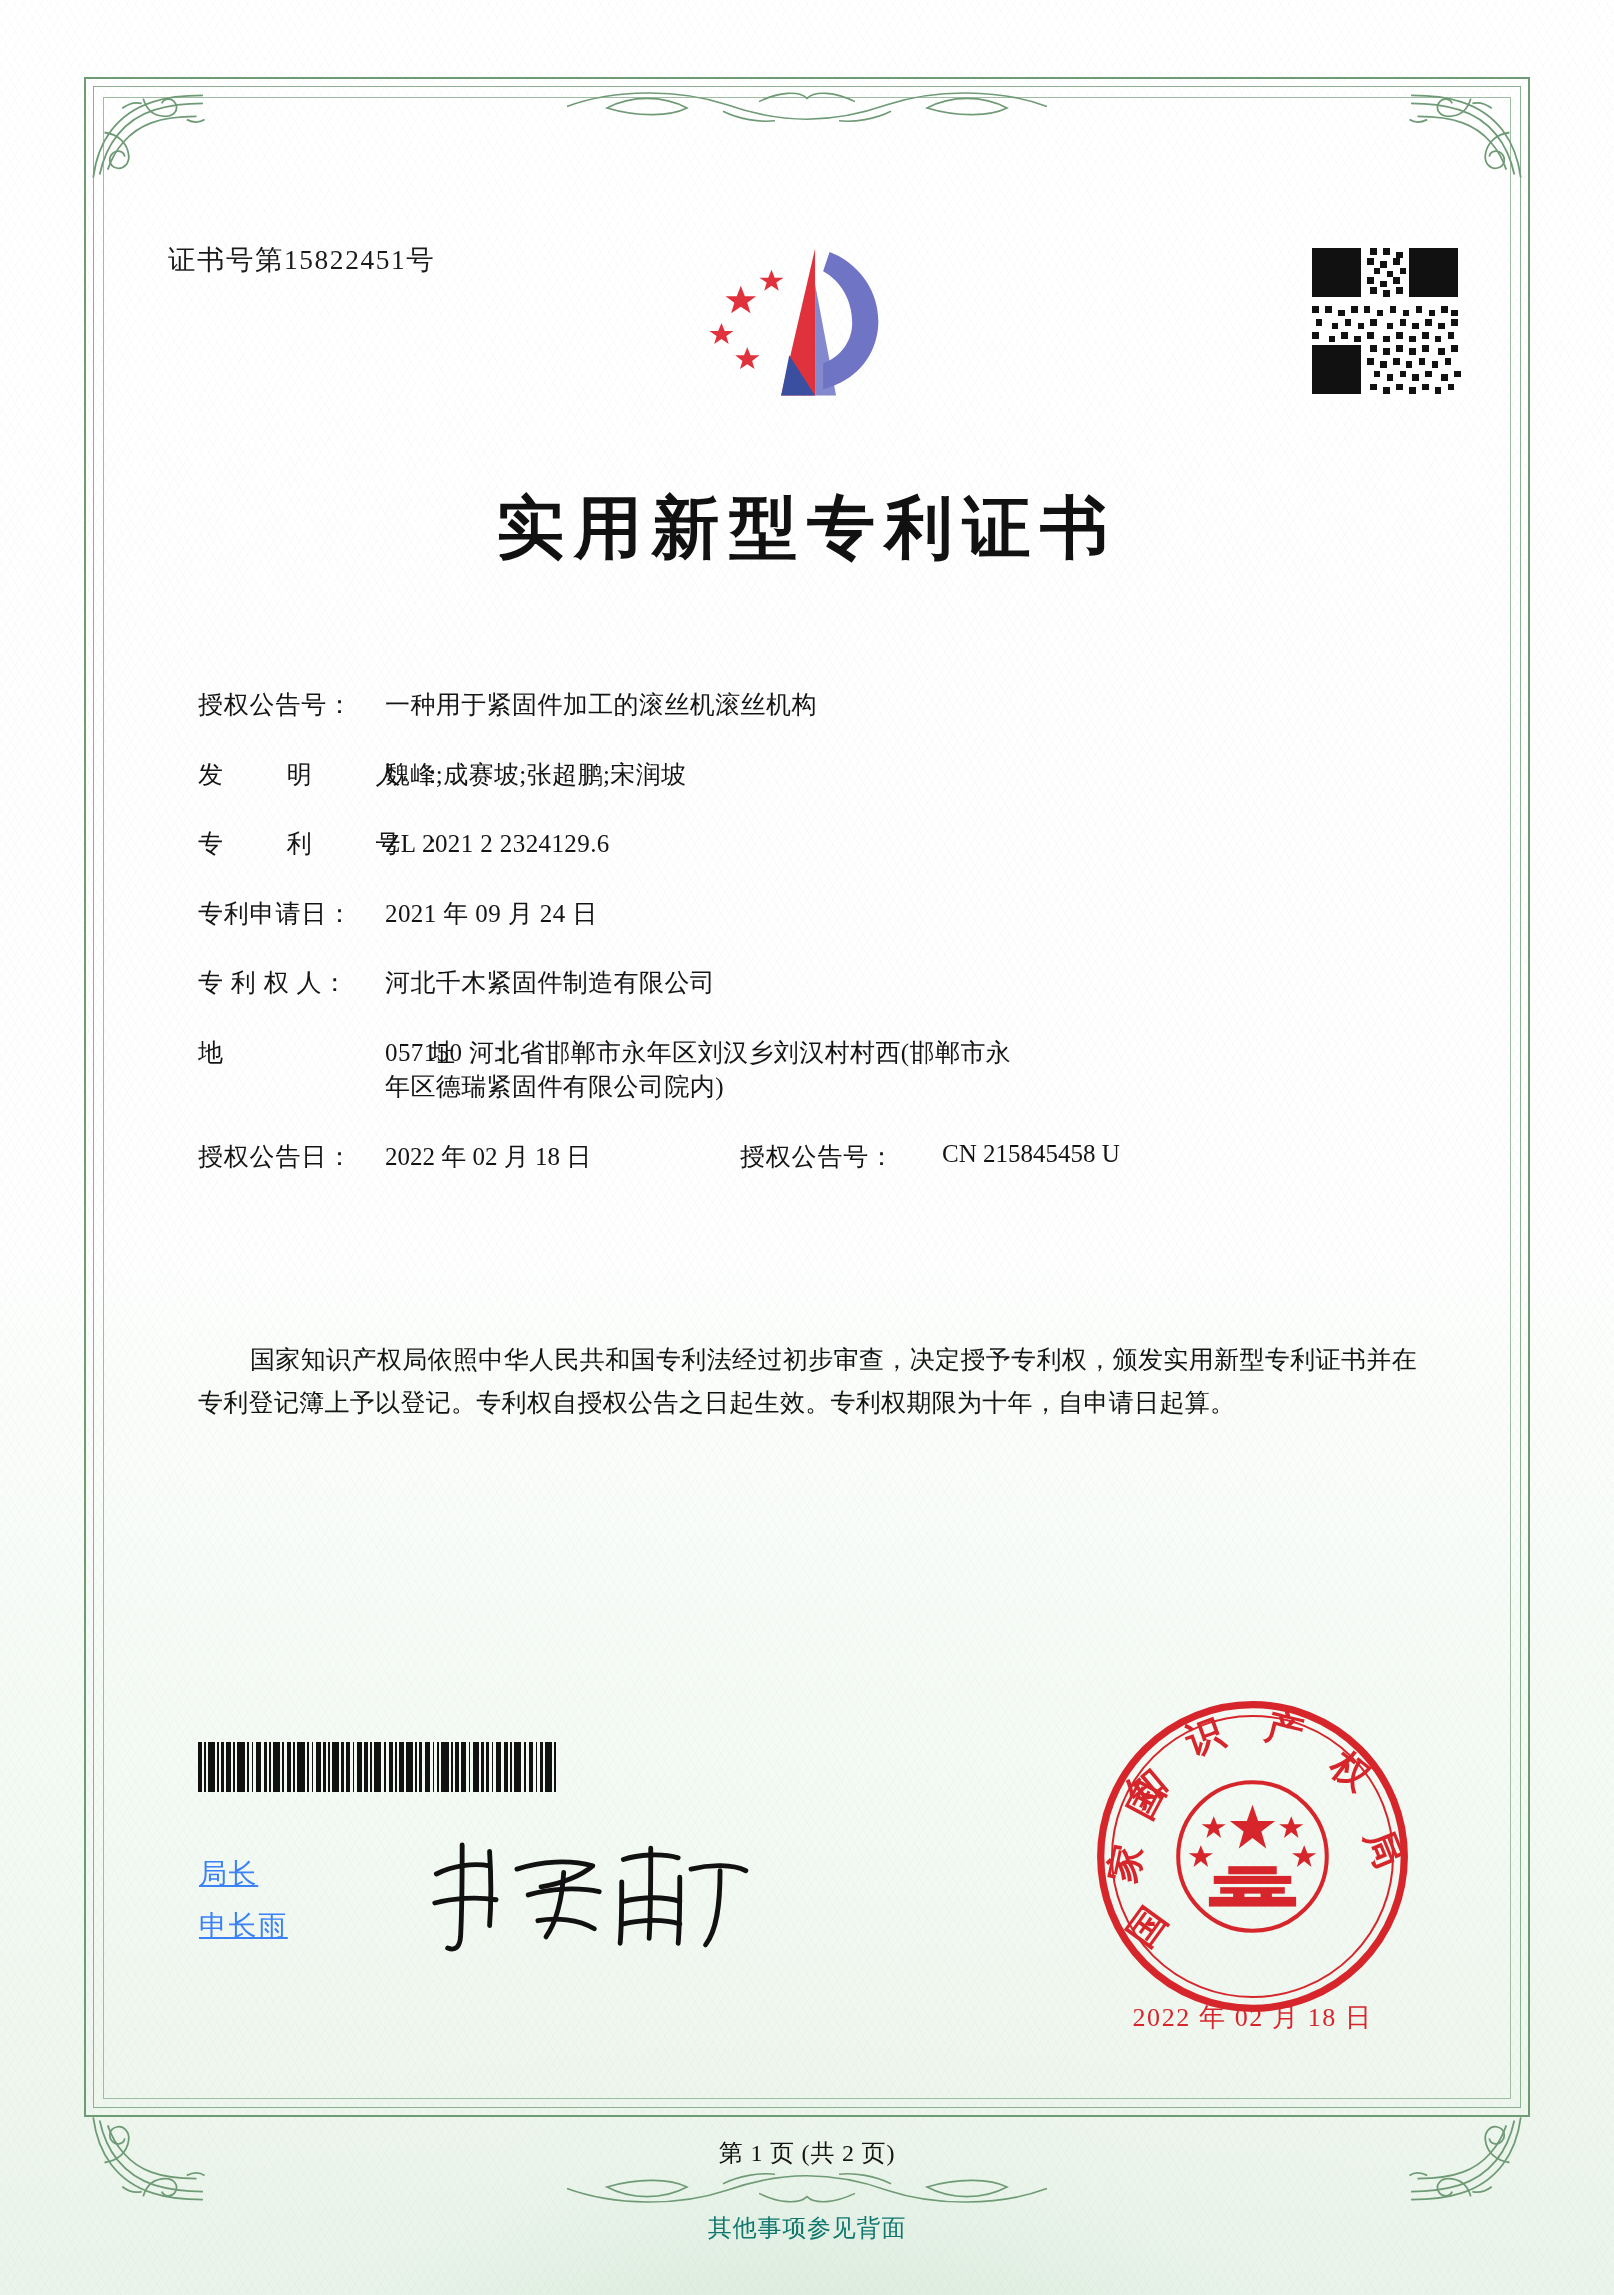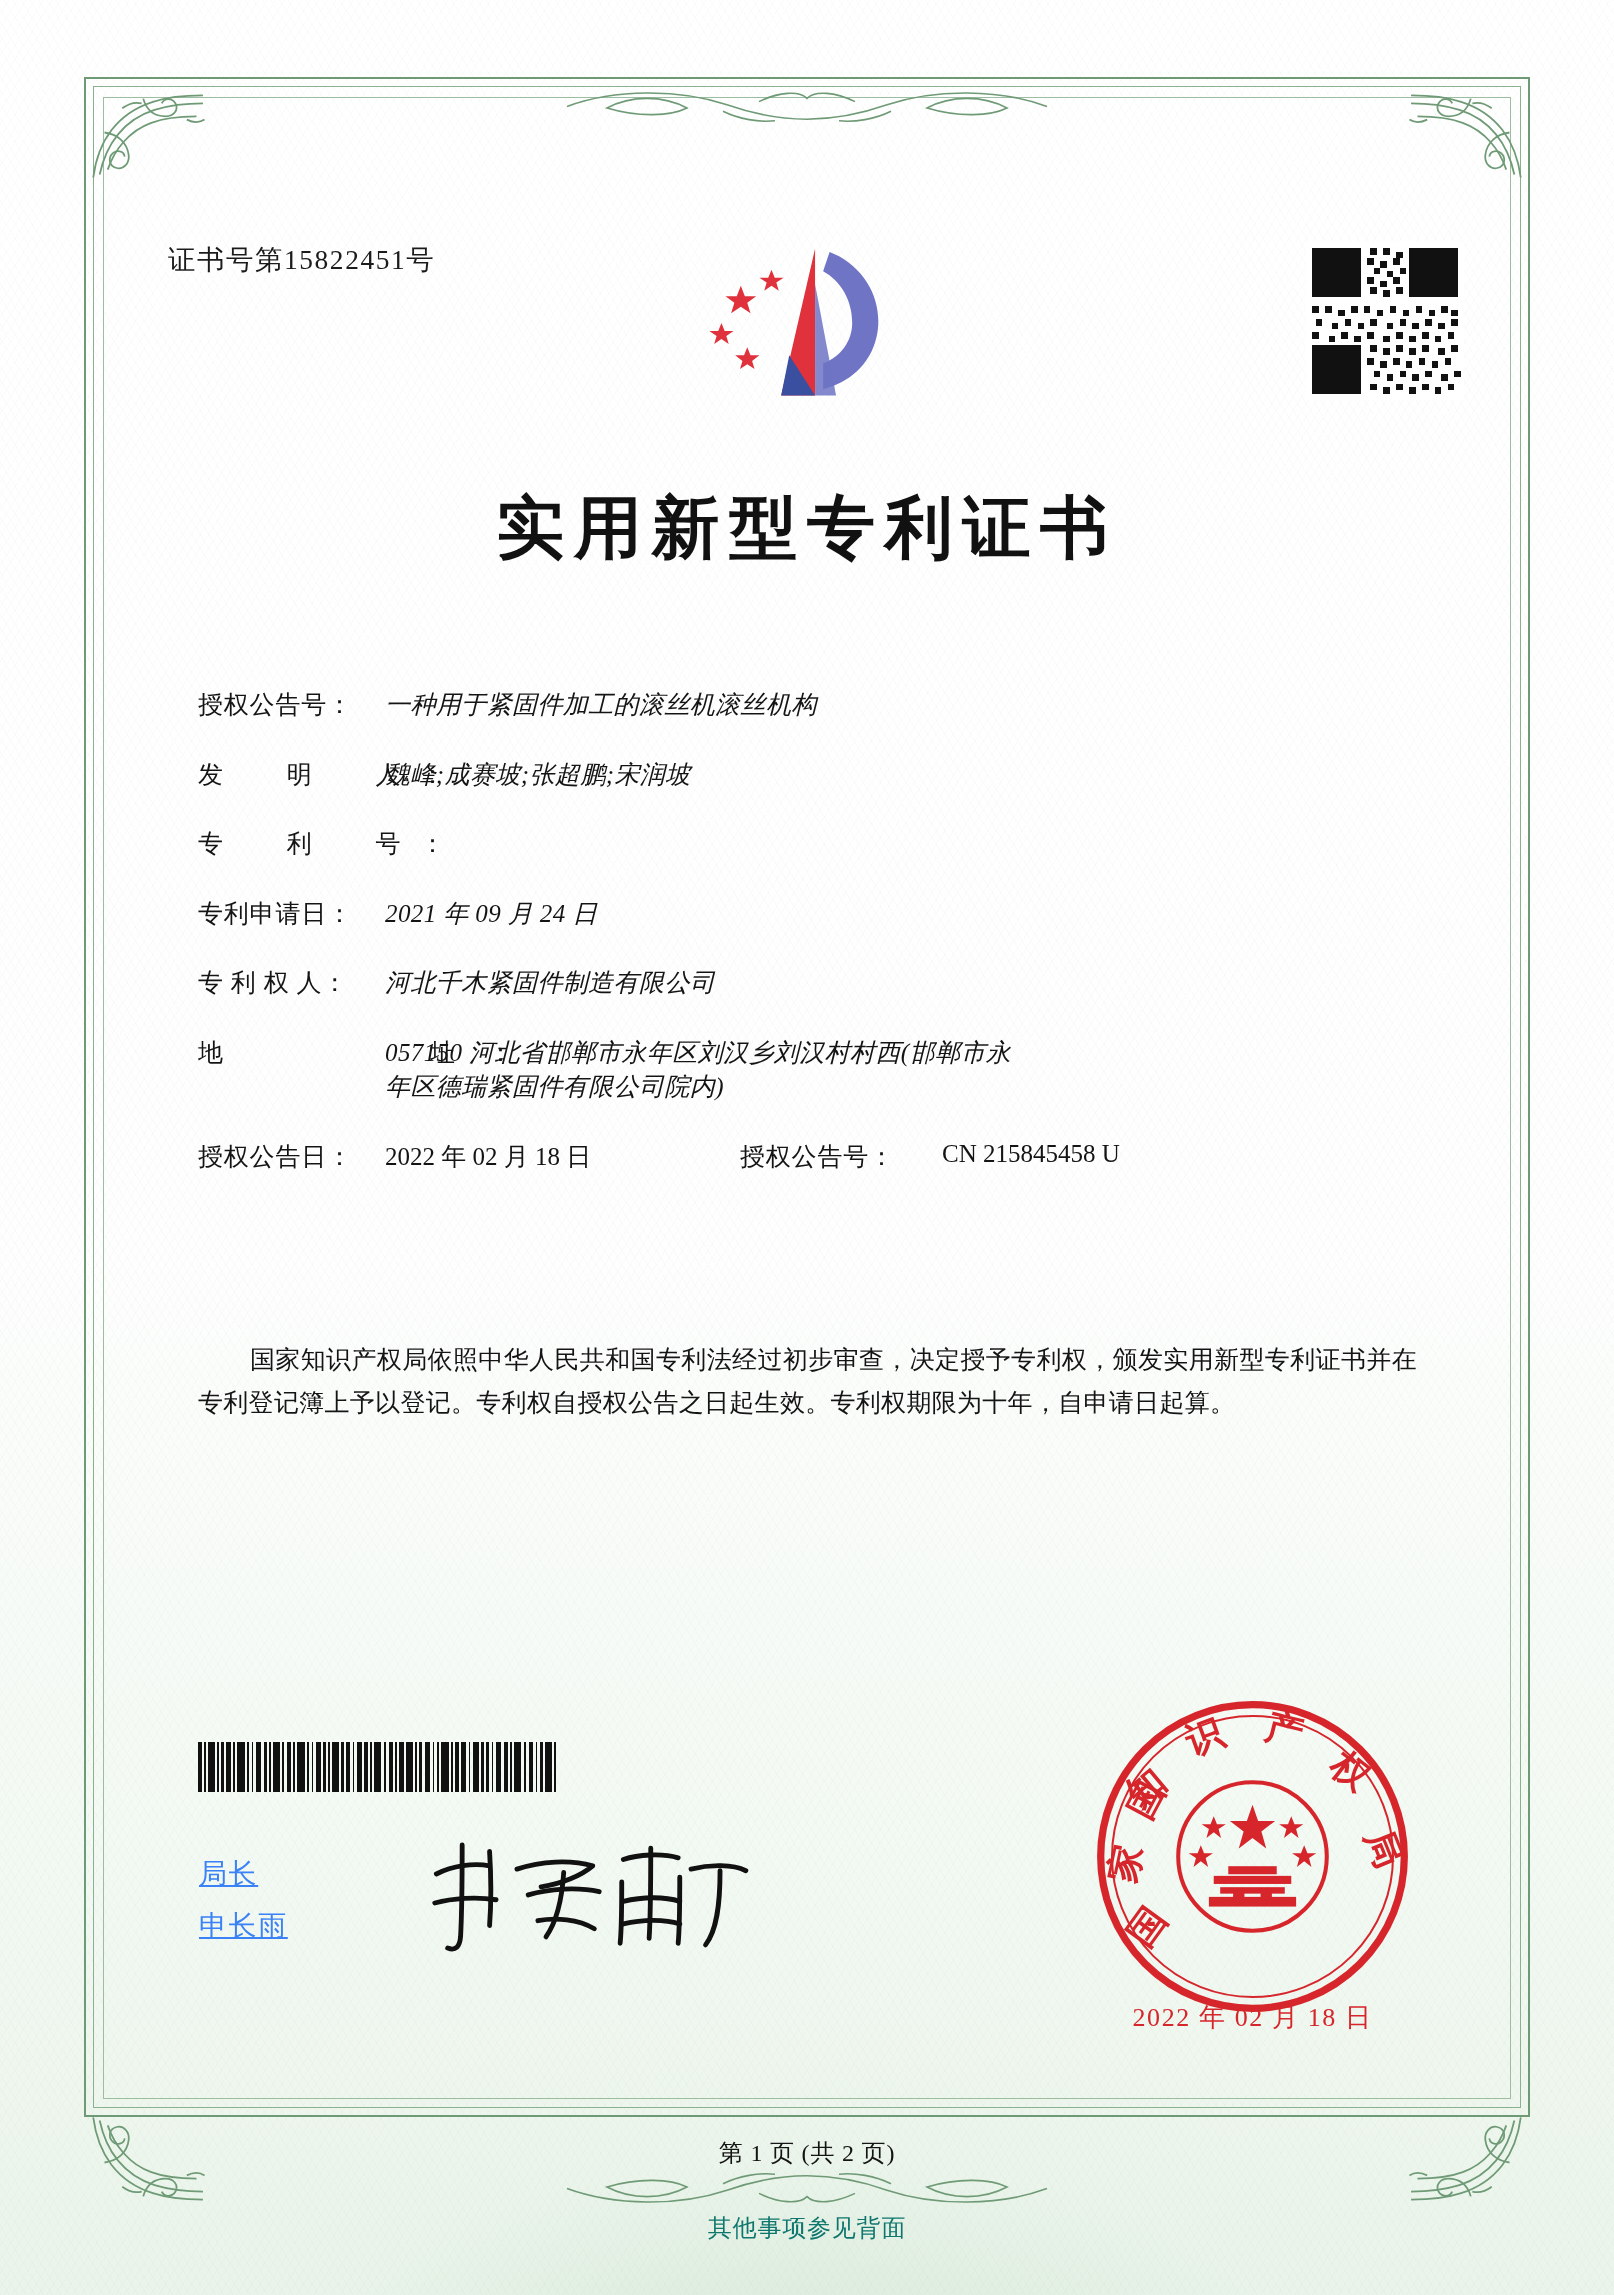--- a/index.html
+++ b/index.html
@@ -136,21 +136,20 @@
     flex: none;
     letter-spacing: 0.8px;
     white-space: nowrap;
   }
   .lbl-sp2 { letter-spacing: 19.4px; }
   .lbl-sp3 { letter-spacing: 19.4px; }
   .lbl-sp4 { letter-spacing: 33px; }
   .field-value {
     flex: 1;
     letter-spacing: 0.4px;
-    font-style: italic;
   }
   .field-value .line2 {
     display: block;
     margin-left: 0;
   }
   .row-inline {
     display: flex;
     align-items: flex-start;
     font-size: 25px;
     margin-bottom: 24px;
@@ -442,20 +441,21 @@
       <div class="field-value">一种用于紧固件加工的滚丝机滚丝机构</div>
     </div>
 
     <div class="field-row">
       <div class="field-label lbl-sp2">发　明　人：</div>
       <div class="field-value">魏峰;成赛坡;张超鹏;宋润坡</div>
     </div>
 
     <div class="field-row">
       <div class="field-label lbl-sp3">专　利　号：</div>
+      <div class="field-value">ZL 2021 2 2324129.6</div>
     </div>
 
     <div class="field-row">
       <div class="field-label">专利申请日：</div>
       <div class="field-value">2021 年 09 月 24 日</div>
     </div>
 
     <div class="field-row">
       <div class="field-label">专 利 权 人：</div>
       <div class="field-value">河北千木紧固件制造有限公司</div>

